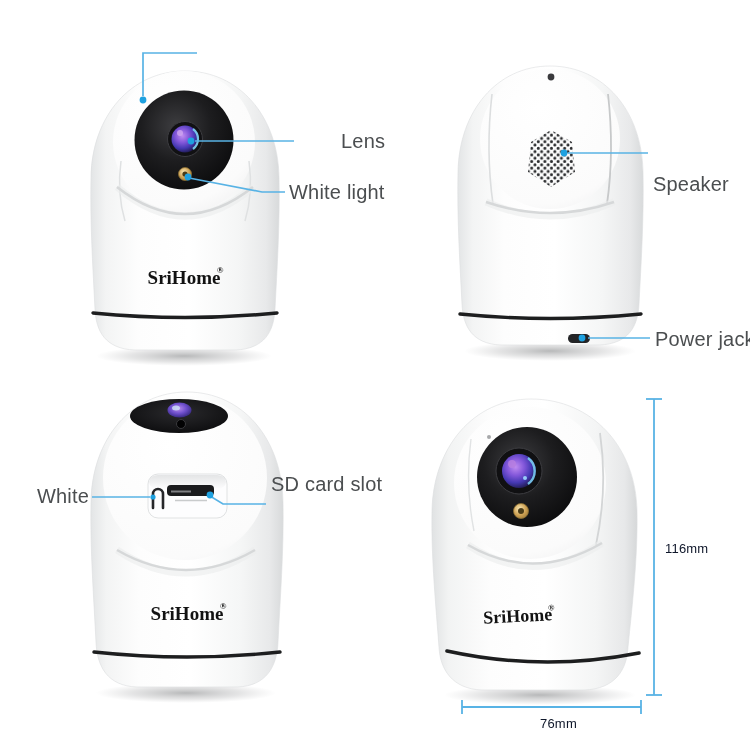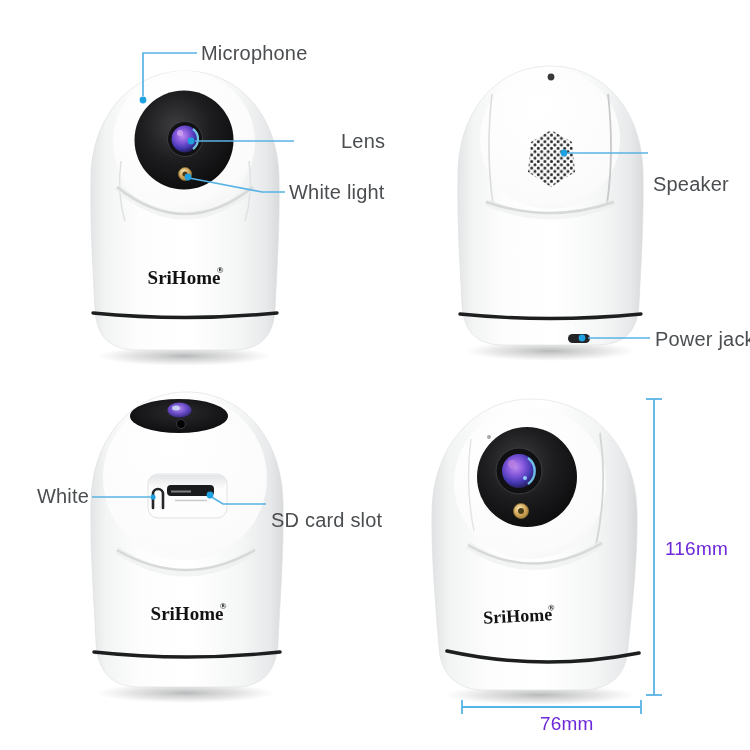--- a/index.html
+++ b/index.html
@@ -6,21 +6,21 @@
   .stage{
     position:relative;width:750px;height:750px;background:#ffffff;overflow:hidden;
     font-family:"Liberation Sans",sans-serif;
   }
   .cam{position:absolute;z-index:1;}
   .annot-svg{position:absolute;left:0;top:0;z-index:2;pointer-events:none;}
   .lbl{
     position:absolute;z-index:3;transform:translateY(-50%);
     font-size:20px;line-height:1.15;color:#4b4e50;white-space:nowrap;letter-spacing:.2px;
   }
-  .dim{font-size:19px;color:#6d28d9;letter-spacing:.2px;}
+  .dim{font-size:13px;color:#0f172a;letter-spacing:.2px;}
   .brand-text{font-family:"Liberation Serif",serif;font-weight:bold;fill:#121212;}
 </style>
 </head>
 <body>
 
 <div class="stage">
 
   <svg class="cam" style="left:87px;top:69px;" width="196" height="302" viewBox="0 0 196 302">
     <defs>
       <linearGradient id="fBody" x1="0" y1="0" x2="1" y2="0">
@@ -263,24 +263,23 @@
     <g stroke="#58b3e5" stroke-width="1.8" fill="none">
       <path d="M654 399 V695"></path>
       <path d="M646 399 H662"></path>
       <path d="M646 695 H662"></path>
       <path d="M462 707 H641"></path>
       <path d="M462 700 V714"></path>
       <path d="M641 700 V714"></path>
     </g>
   </svg>
 
-  <div class="lbl" style="left:201px;top:53px;">Microphone</div>
   <div class="lbl" style="left:299px;top:141px;margin-left:42px;">Lens</div>
   <div class="lbl" style="left:289px;top:192px;">White light</div>
   <div class="lbl" style="left:653px;top:153px;margin-top:31px;">Speaker</div>
   <div class="lbl" style="left:655px;top:339px;">Power jack</div>
   <div class="lbl" style="right:661px;top:496px;">White</div>
-  <div class="lbl" style="left:271px;top:520px;">SD card slot</div>
+  <div class="lbl" style="left:271px;top:484px;">SD card slot</div>
 
   <div class="lbl dim" style="left:665px;top:549px;">116mm</div>
   <div class="lbl dim" style="left:540px;top:724px;">76mm</div>
 
 </div>
 
 </body></html>

